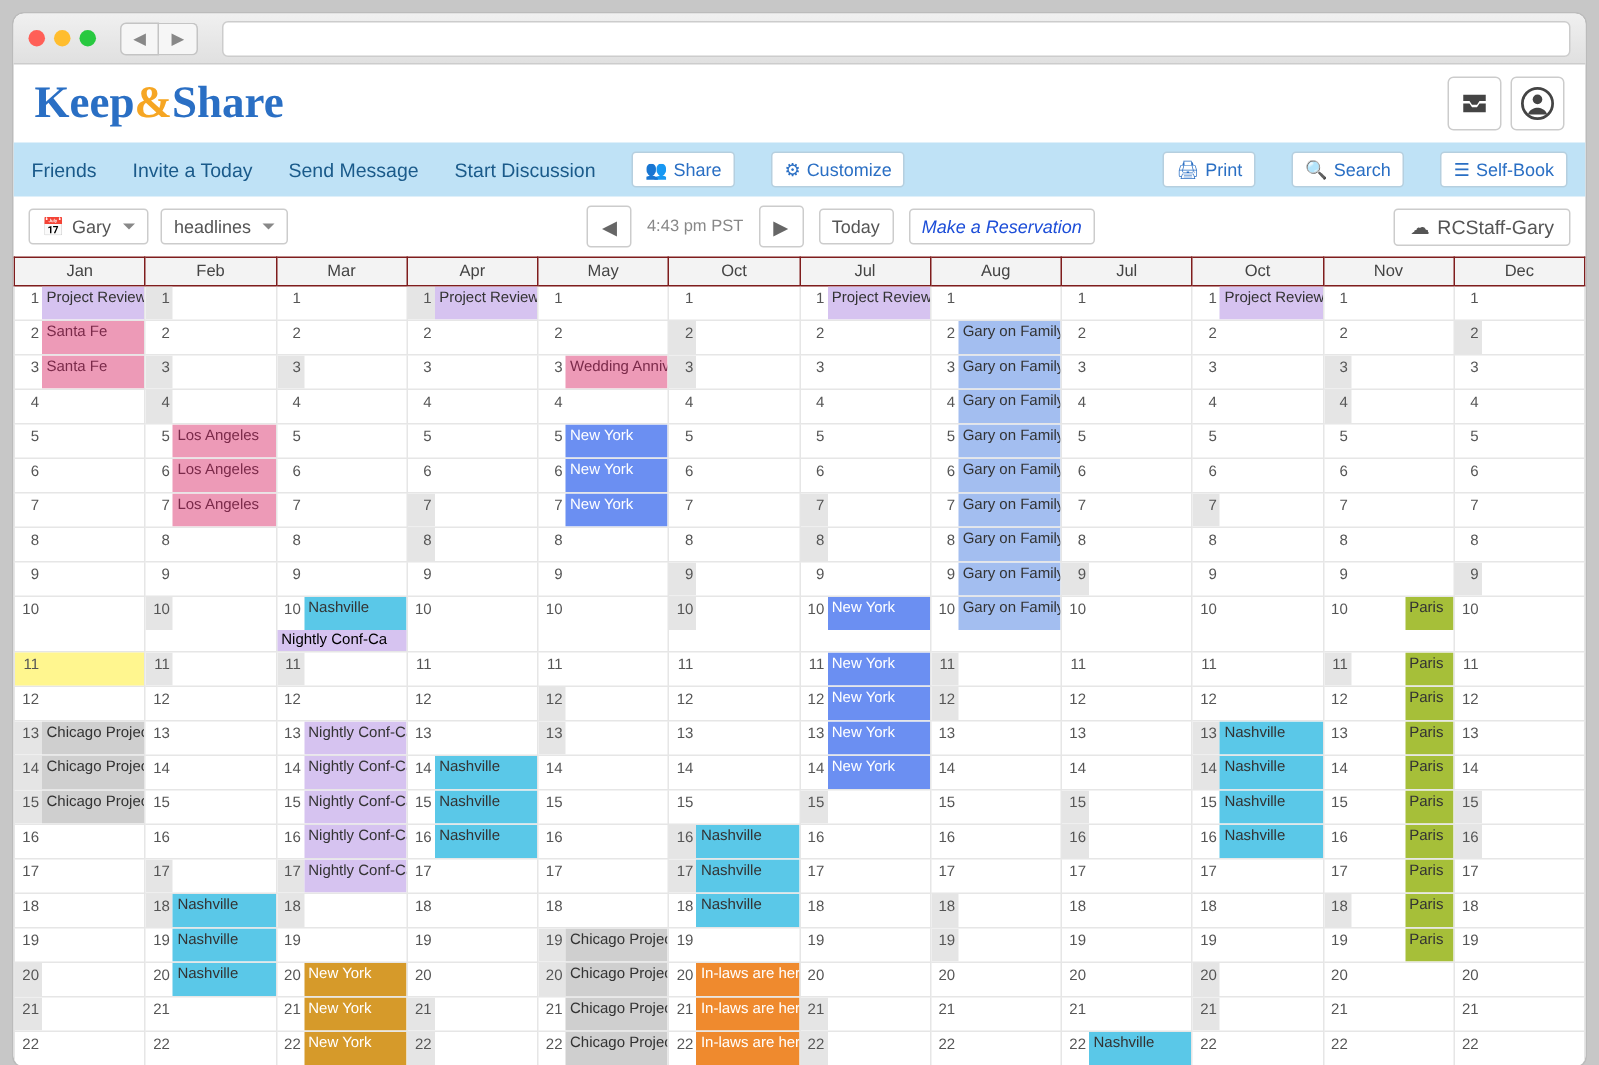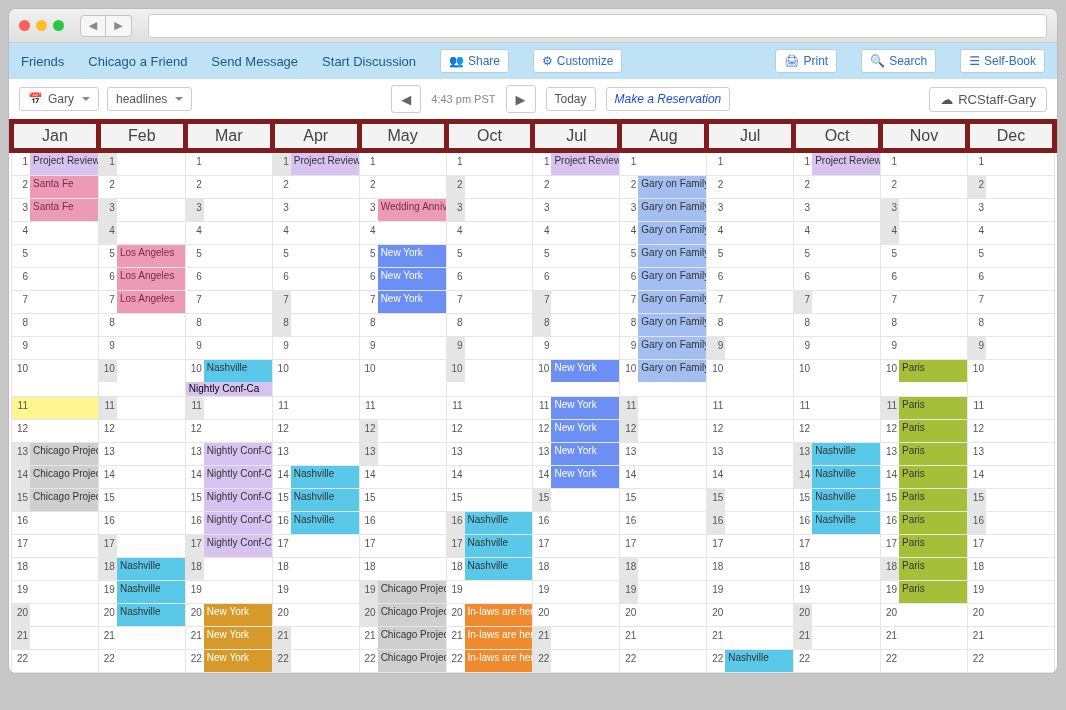--- a/index.html
+++ b/index.html
@@ -23,53 +23,72 @@
 .toolbar { display: flex; align-items: center; padding: 6px 10px; gap: 8px; }
 .dd { border: 1px solid #ccc; border-radius: 3px; padding: 4px 8px; background: #fff; font-size: 12px; color: #555; display: inline-flex; align-items: center; gap: 5px; }
 .caret::after { content: ""; display:inline-block; border-left:4px solid transparent; border-right:4px solid transparent; border-top:4px solid #888; margin-left:3px; }
 .arrow { width: 30px; height: 28px; border: 1px solid #ccc; background:#fff; display:flex; align-items:center; justify-content:center; color:#666; border-radius:3px; }
 .titleblk { text-align: center; }
 .titleblk .h { font-size: 24px; font-weight: bold; color: #333; }
 .titleblk .t { font-size: 11px; color: #888; }
 .toolbar .grow { flex: 1; display:flex; justify-content:center; align-items:center; gap:10px;}
 .userchip { border:1px solid #ccc; border-radius:3px; padding:4px 10px; background:#fff; color:#555; display:flex; align-items:center; gap:5px;}
 .grid { width:100%; border-collapse:collapse; table-layout:fixed; }
-.grid th { background:#f3f3f3; border:5px solid #7f1d1d; font-weight:normal; color:#444; padding:3px; font-size:16px; text-align:center; }
+.grid th { background:#f3f3f3; border:1px solid #7f1d1d; font-weight:normal; color:#444; padding:3px; font-size:11px; text-align:center; }
 .grid td { border:1px solid #e6e6e6; height:22px; padding:0; font-size:11px; vertical-align:top; position:relative; }
 .cell { display:flex; align-items:stretch; height:22px; overflow:hidden;}
 .num { width:18px; flex-shrink:0; color:#555; padding:3px 2px; font-size:10px; text-align:right;}
 .num.gray { background:#e5e5e5; }
 .ev { flex:1; padding:2px 3px; font-size:10px; color:#333; white-space:nowrap; overflow:hidden; }
 .sub { height:14px; padding:1px 3px; font-size:10px; white-space:nowrap; overflow:hidden; }
 .yellow { background:#fff68f; }
 .c-purple { background:#d6c3f0; } .c-pink{background:#ed9ab7;color:#7b2a4a;} .c-gray{background:#cfcfcf;}
 .c-blue{background:#6b8ff2;color:#fff;} .c-cyan{background:#5ac8e8;}
-.c-gold{background:#d69a2a;color:#fff;} .c-orange{background:#ef8a2e;color:#fff;} .c-olive{background:#a6bf39;}
+.c-gold{background:#d69a2a;color:#fff;} .c-orange{background:#ef8a2e;color:#fff;} .c-olive{background:#a6bf39;margin-left:36px;}
 .c-lblue{background:#a3bef0;}
 svg{display:block;}
 </style>
 </head>
 <body>
 
 <div class="window">
   <div class="titlebar">
     <div class="dot red"></div>
     <div class="dot yel"></div>
     <div class="dot grn"></div>
     <div class="navbtns">
       <div class="navbtn">◀</div>
       <div class="navbtn">▶</div>
     </div>
     <div class="urlbar"></div>
   </div>
 
+  <div class="logo-row">
+    <div class="logo">
+      <span class="k">Keep</span><span class="amp">&amp;</span><span class="s">Share</span>
+    </div>
+    <div style="display:flex;">
+      <div class="icbtn">
+          <svg width="20" height="20" viewBox="0 0 24 24" fill="#444">
+            <path d="M3 5h18v5h-5l-2 3h-4l-2-3H3V5zm0 7h5l2 3h4l2-3h5v7H3v-7z"></path>
+          </svg>
+        </div>
+      <div class="icbtn">
+          <svg width="22" height="22" viewBox="0 0 24 24" fill="#444">
+            <circle cx="12" cy="12" r="11" fill="none" stroke="#444" stroke-width="2"></circle>
+            <circle cx="12" cy="9" r="3.5"></circle>
+            <path d="M5 20c1-4 5-5 7-5s6 1 7 5z"></path>
+          </svg>
+        </div>
+    </div>
+  </div>
 
   <div class="menubar">
     <a>Friends</a>
-    <a>Chicago a Friend</a>
+    <a>Invite a Today</a>
     <a>Send Message</a>
     <a>Start Discussion</a>
     <span class="pill">👥 <span>Share</span></span>
     <span class="pill">⚙ <span>Customize</span></span>
     <span class="spacer"></span>
     <span class="pill">🖨 <span>Print</span></span>
     <span class="pill">🔍 <span>Search</span></span>
     <span class="pill">☰ <span>Self-Book</span></span>
   </div>
 

